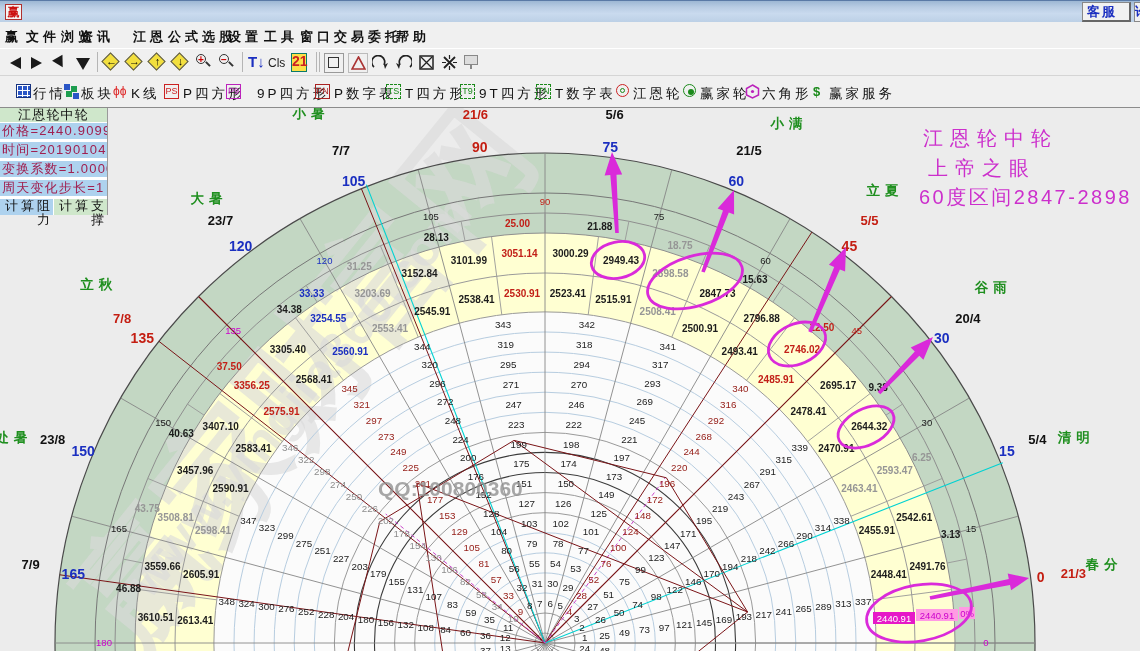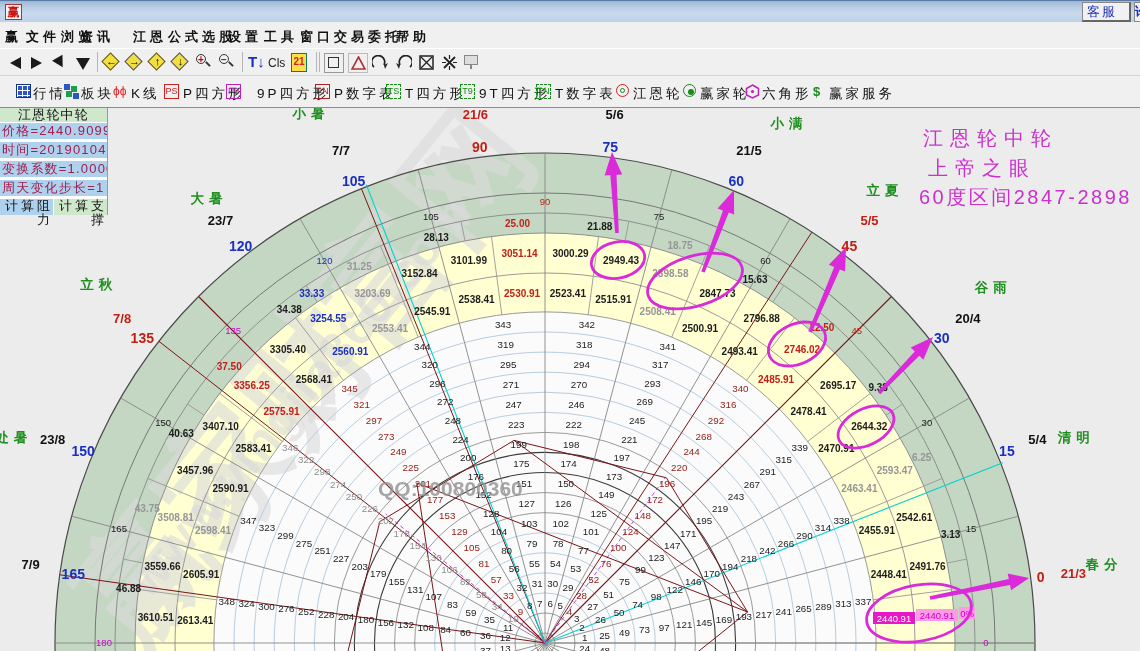--- a/index.html
+++ b/index.html
@@ -5,21 +5,21 @@
 html,body { width:1140px; height:651px; overflow:hidden;
   font-family:"Liberation Sans", sans-serif; background:#ececec; }
 .titlebar { position:absolute; left:0; top:0; width:1140px; height:22px;
   background:linear-gradient(180deg,#9db7d4 0%,#b9cde4 30%,#c9daee 60%,#bcd0e6 100%);
   border-top:1px solid #5a7aa6; }
 .ticon { position:absolute; left:5px; top:3px; width:17px; height:16px; background:#f4f4f4;
   border:1px solid #b03030; color:#cc1111; font-weight:bold; font-size:12px; text-align:center; line-height:15px;}
 .ttext { position:absolute; left:28px; top:4px; font-size:12px; font-weight:bold; color:#101010; letter-spacing:2px; }
 .kefu { position:absolute; left:1082px; top:1px; width:49px; height:20px; background:#f1f1f1;
   border:1px solid #888; border-right:2px solid #666; border-bottom:2px solid #666;
-  color:#1b2fc0; font-weight:normal; font-size:13px; text-align:left; padding-left:4px; line-height:18px; letter-spacing:2px; }
+  color:#1b2fc0; font-weight:bold; font-size:13px; text-align:left; padding-left:4px; line-height:18px; letter-spacing:2px; }
 .kefu2 { position:absolute; left:1134px; top:1px; width:20px; height:20px; background:#f1f1f1;
   border:1px solid #888; color:#1b2fc0; font-weight:bold; font-size:13px; line-height:18px; }
 .menubar { position:absolute; left:0; top:22px; width:1140px; height:26px; background:#f0f0f0; }
 .menubar span { position:absolute; top:6px; font-size:13px; font-weight:bold; color:#111; letter-spacing:4px; }
 .mlogo { position:absolute; left:5px; top:3px; color:#cc1111; font-size:15px; font-weight:bold; }
 .toolbar1 { position:absolute; left:0; top:48px; width:1140px; height:27px; background:#f0f0f0;
   border-top:1px solid #fff; }
 .toolbar2 { position:absolute; left:0; top:75px; width:1140px; height:33px; background:#f0f0f0;
   border-top:1px solid #d5d5d5; border-bottom:1px solid #8c8c8c; }
 .toolbar2 span.lbl { position:absolute; top:9px; font-size:13.5px; color:#111; letter-spacing:3px; }
@@ -68,21 +68,21 @@
  <div style="position:absolute;left:173px;top:5px;width:15px;height:15px;font-size:11px;color:#000;text-align:center;line-height:15px;">↓</div>
 
  <div style="position:absolute;left:196px;top:5px;width:10px;height:10px;border:1.5px solid #333;border-radius:50%;color:#c00;font-size:10px;text-align:center;line-height:9px;font-weight:bold;">+</div>
  <div style="position:absolute;left:205px;top:14px;width:6px;height:1.8px;background:#333;transform:rotate(45deg);"></div>
  <div style="position:absolute;left:219px;top:5px;width:10px;height:10px;border:1.5px solid #333;border-radius:50%;color:#c00;font-size:10px;text-align:center;line-height:9px;font-weight:bold;">−</div>
  <div style="position:absolute;left:228px;top:14px;width:6px;height:1.8px;background:#333;transform:rotate(45deg);"></div>
 
  <div class="tsep" style="left:242px"></div>
  <div class="tico" style="left:248px;color:#1b2fc0;font-weight:bold;">T↓</div>
  <div class="tico" style="left:268px;font-size:12px;top:7px;">Cls</div>
- <div class="tico" style="left:291px;width:16px;border:1px solid #0a7a6a;background:#fde047;color:#c22;font-size:10px;font-weight:bold;line-height:15px;">21</div>
+ <div class="tico" style="left:291px;width:16px;border:1px solid #0a7a6a;background:#fde047;color:#c22;font-size:14px;font-weight:bold;line-height:15px;">21</div>
  <div class="tsep" style="left:316px"></div>
     <div class="tsep" style="left:319px"></div>
  <div style="position:absolute;left:324px;top:4px;width:20px;height:20px;border:1px solid #999;"></div>
  <div style="position:absolute;left:328px;top:8px;width:11px;height:11px;border:1.6px solid #333;"></div>
  <div style="position:absolute;left:348px;top:4px;width:20px;height:20px;border:1px solid #bbb;"></div>
  <svg style="position:absolute;left:351px;top:7px;" width="15" height="14">
       <polygon points="7.5,1 14,13 1,13" fill="none" stroke="#a33" stroke-width="1.6"></polygon>
     </svg>
  <svg style="position:absolute;left:372px;top:6px;" width="17" height="15">
       <path d="M2,12 A6.5,6.5 0 1 1 12,10" fill="none" stroke="#222" stroke-width="1.7"></path>

